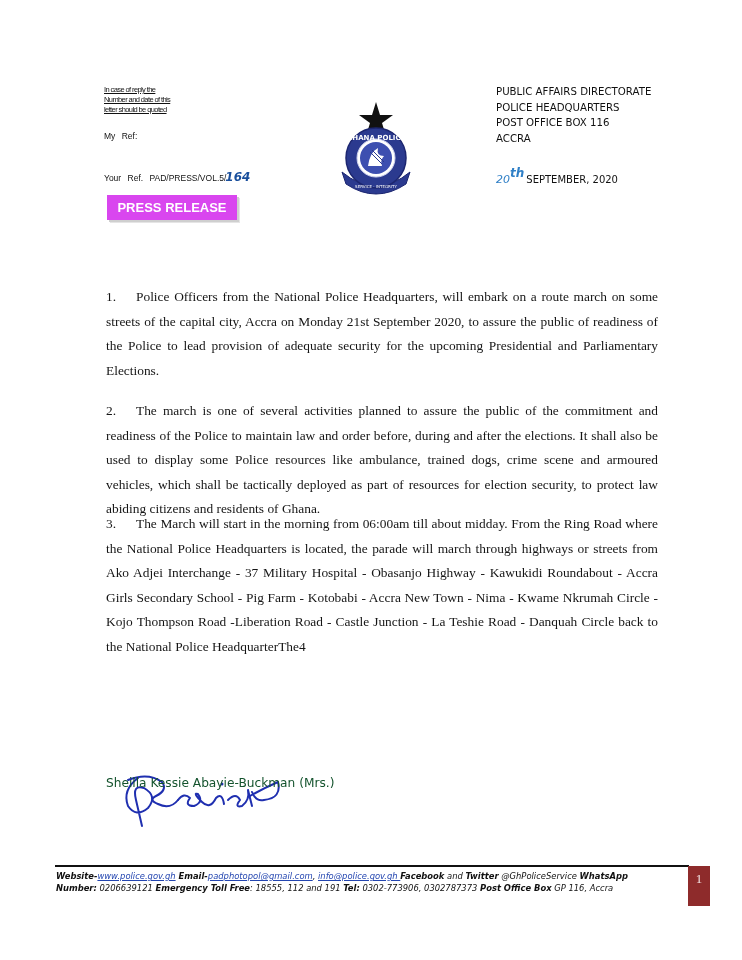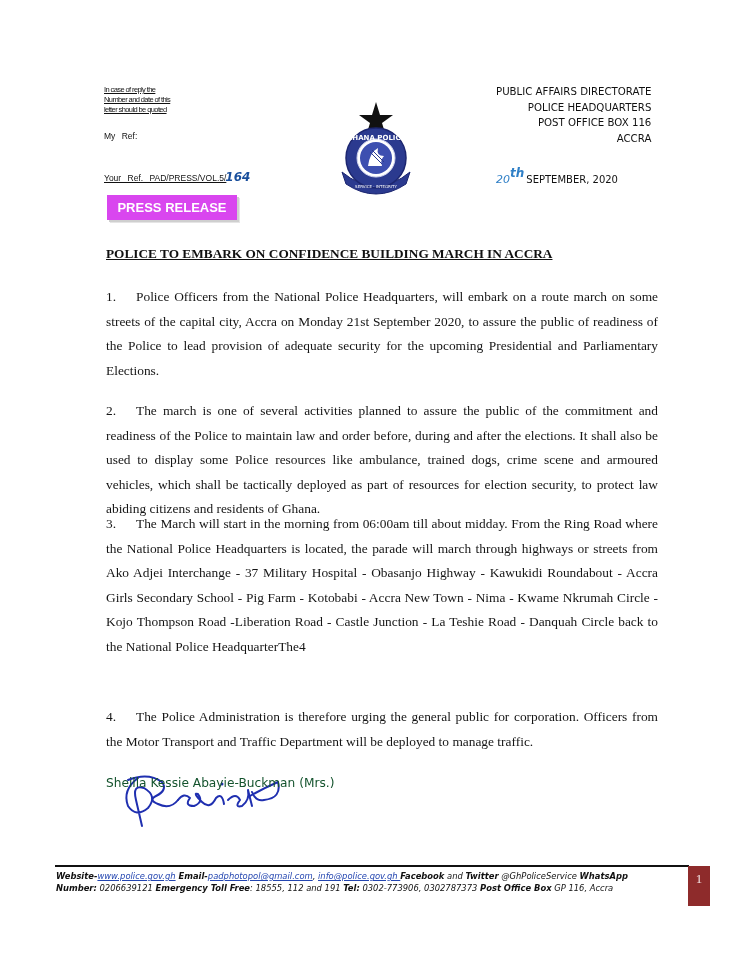--- a/index.html
+++ b/index.html
@@ -3,28 +3,28 @@
   <meta charset="utf-8">
   <style>
     html, body { margin: 0; padding: 0; background: #ffffff; }
     body { width: 742px; height: 960px; position: relative; overflow: hidden; }
     .page { position: absolute; left: 0; top: 0; width: 742px; height: 788px; background: #fff; }
 
     .reply-note { position: absolute; left: 104px; top: 85px; font-family: "Liberation Sans", sans-serif; font-size: 7.5px; line-height: 10px; color: #111; letter-spacing: -0.6px; }
     .reply-note div { text-decoration: underline; }
     .my-ref { position: absolute; left: 104px; top: 131px; font-family: "Liberation Sans", sans-serif; font-size: 8.5px; color: #111; word-spacing: 4px; text-align: right; }
     .your-ref { position: absolute; left: 104px; top: 170px; font-family: "Liberation Sans", sans-serif; font-size: 8.5px; color: #111; white-space: nowrap; }
-    .your-ref .label { word-spacing: 4px; text-decoration: underline; }
+    .your-ref .label { word-spacing: 4px; }
     .handwritten-ref { font-family: "DejaVu Sans", sans-serif; font-style: italic; font-weight: bold; color: #1a4f9c; font-size: 12px; margin-left: -1px; }
 
     .press-release { position: absolute; left: 107px; top: 195px; width: 130px; height: 25px; background: #d946ef; color: #fff; font-family: "Liberation Sans", sans-serif; font-weight: bold; font-size: 13px; line-height: 25px; text-align: center; box-shadow: 2px 2px 0 #cfcfcf, 3px 3px 0 #e5e5e5; }
 
     .crest { position: absolute; left: 326px; top: 100px; width: 100px; height: 98px; }
 
-    .address { position: absolute; left: 496px; top: 84px; font-family: "DejaVu Sans", sans-serif; font-size: 10.2px; line-height: 15.5px; color: #111; text-align: right; }
+    .address { position: absolute; left: 496px; top: 84px; font-family: "DejaVu Sans", sans-serif; font-size: 10.2px; line-height: 15.5px; color: #111; }
     .date { position: absolute; left: 496px; top: 172px; font-family: "DejaVu Sans", sans-serif; font-size: 10px; color: #111; white-space: nowrap; }
     .date .day { font-family: "DejaVu Sans", sans-serif; font-weight: normal; font-style: italic; color: #2f7fc6; font-size: 11px; }
     .date .sup { font-family: "DejaVu Sans", sans-serif; font-weight: bold; font-style: italic; color: #2f7fc6; font-size: 12px; position: relative; top: -6px; margin-right: 2px; }
 
     .title { position: absolute; left: 106px; top: 246px; font-family: "Liberation Serif", serif; font-weight: bold; font-size: 13.3px; text-decoration: underline; color: #111; white-space: nowrap; }
 
     .para { position: absolute; left: 106px; width: 552px; font-family: "Liberation Serif", serif; font-size: 13.4px; line-height: 24.5px; color: #151515; text-align: justify; }
     .para .num { display: inline-block; width: 30px; }
     #p1 { top: 285px; }
     #p2 { top: 399px; }
@@ -76,29 +76,27 @@
     <div>PUBLIC AFFAIRS DIRECTORATE</div>
     <div>POLICE HEADQUARTERS</div>
     <div>POST OFFICE BOX 116</div>
     <div>ACCRA</div>
   </div>
 
   <div class="date">
     <span class="day">20</span><span class="sup">th</span><span>SEPTEMBER, 2020</span>
   </div>
 
-  <div class="title">POLICE TO EMBARK ON CONFIDENCE BUILDING MARCH IN ACCRA</div>
 
   <div class="para" id="p1"><span class="num">1.</span><span>Police Officers from the National Police Headquarters, will embark on a route march on some streets of the capital city, Accra on Monday 21st September 2020, to assure the public of readiness of the Police to lead provision of adequate security for the upcoming Presidential and Parliamentary Elections.</span></div>
 
   <div class="para" id="p2"><span class="num">2.</span><span>The march is one of several activities planned to assure the public of the commitment and readiness of the Police to maintain law and order before, during and after the elections. It shall also be used to display some Police resources like ambulance, trained dogs, crime scene and armoured vehicles, which shall be tactically deployed as part of resources for election security, to protect law abiding citizens and residents of Ghana.</span></div>
 
   <div class="para" id="p3"><span class="num">3.</span><span>The March will start in the morning from 06:00am till about midday. From the Ring Road where the National Police Headquarters is located, the parade will march through highways or streets from Ako Adjei Interchange - 37 Military Hospital - Obasanjo Highway  - Kawukidi Roundabout - Accra Girls Secondary School - Pig Farm - Kotobabi - Accra New Town - Nima - Kwame Nkrumah Circle - Kojo Thompson Road -Liberation Road - Castle Junction - La Teshie Road - Danquah Circle back to the National Police HeadquarterThe4</span></div>
 
-  <div class="para" id="p4"><span class="num">4.</span><span>The Police Administration is therefore urging the general public for corporation. Officers from the Motor Transport and Traffic Department will be deployed to manage traffic.</span></div>
 
   <svg class="signature" viewBox="0 0 170 60">
     <g fill="none" stroke="#1f2fb0" stroke-width="2" stroke-linecap="round" stroke-linejoin="round">
       <path d="M20,8 Q4,20 10,36 Q18,48 30,38 Q40,26 26,18 Q14,14 18,30 L24,56"></path>
       <path d="M10,10 Q30,2 44,12 Q50,20 38,26 Q30,30 40,34 Q52,40 60,30"></path>
       <path d="M60,30 Q66,22 72,28 Q66,36 76,36 Q86,32 80,24 Q74,22 84,32 Q92,40 98,28 Q104,22 106,34"></path>
       <path d="M110,30 Q118,22 122,30 Q116,38 124,36 Q132,30 130,20 L134,36"></path>
       <path d="M132,26 Q146,18 160,12 Q164,28 146,30 Q138,32 134,22"></path>
     </g>
     <circle cx="104" cy="14" r="1.5" fill="#1f2fb0"></circle>

